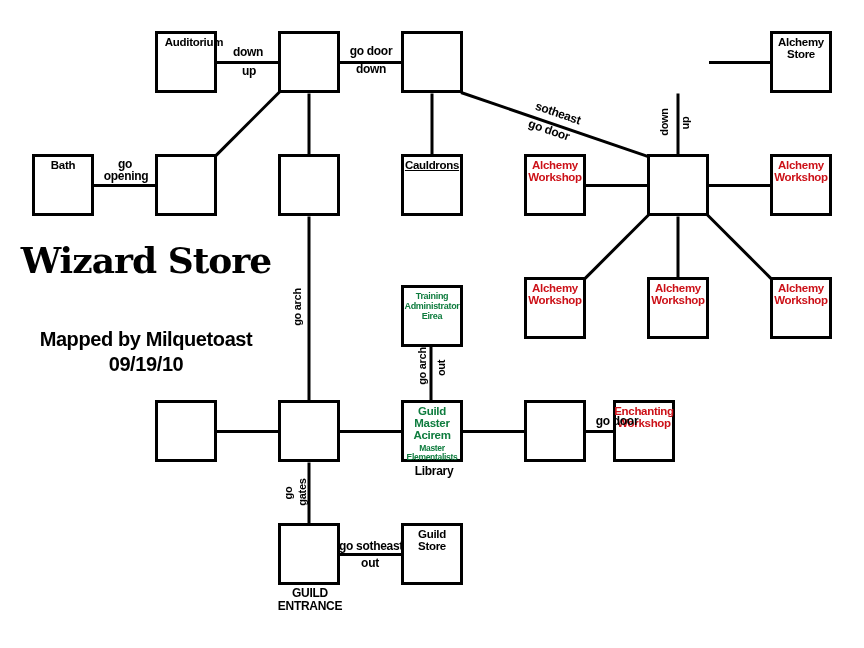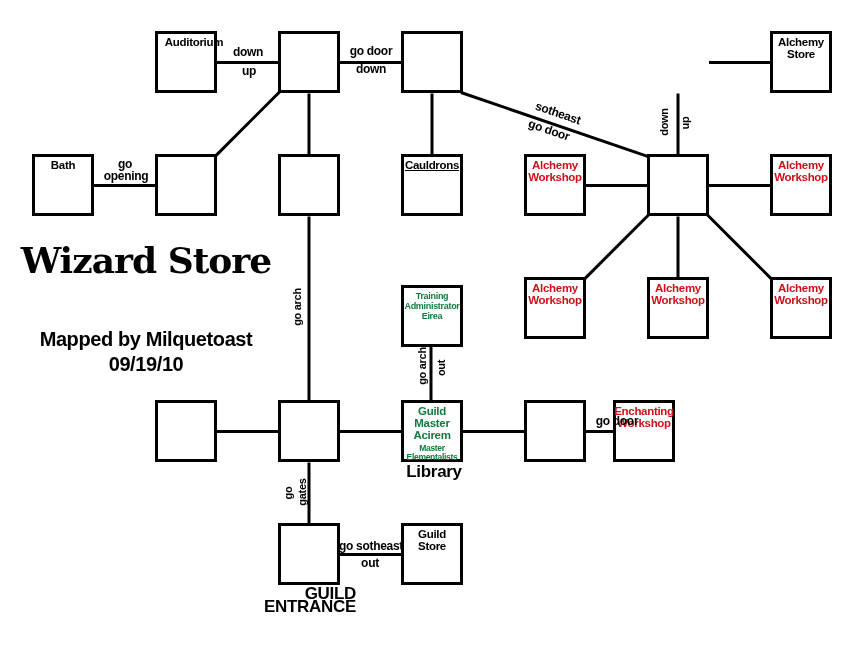--- a/index.html
+++ b/index.html
@@ -15,22 +15,22 @@
   .room{position:absolute;width:62px;height:62px;box-sizing:border-box;border:3px solid #000;
         background:#fff;z-index:2;display:flex;flex-direction:column;align-items:center;}
   .room-label{margin-top:2px;font-weight:bold;font-size:11.5px;line-height:12px;
               text-align:center;white-space:pre-line;letter-spacing:-0.3px;}
   .room-label.small{font-size:9px;line-height:10px;margin-top:3px;}
   .room-sublabel{margin-top:3px;font-weight:bold;font-size:8.5px;line-height:9px;
                  text-align:center;white-space:pre-line;letter-spacing:-0.3px;}
   .edge{position:absolute;height:3px;background:#000;transform-origin:0 50%;z-index:1;}
   .edge-label{position:absolute;font-weight:bold;font-size:12px;line-height:12px;color:#000;
               white-space:nowrap;z-index:3;letter-spacing:-0.3px;}
-  .caption{position:absolute;font-weight:bold;font-size:17px;line-height:13px;color:#000;
-           text-align:right;white-space:pre-line;z-index:3;letter-spacing:-0.3px;}
+  .caption{position:absolute;font-weight:bold;font-size:12px;line-height:13px;color:#000;
+           text-align:center;white-space:pre-line;z-index:3;letter-spacing:-0.3px;}
 </style>
 </head>
 <body>
 
 <div id="stage">
   <div class="title-block">
     <div>Wizard Store</div>
   </div>
   <div class="credit-block">
     <div>Mapped by Milquetoast</div>

